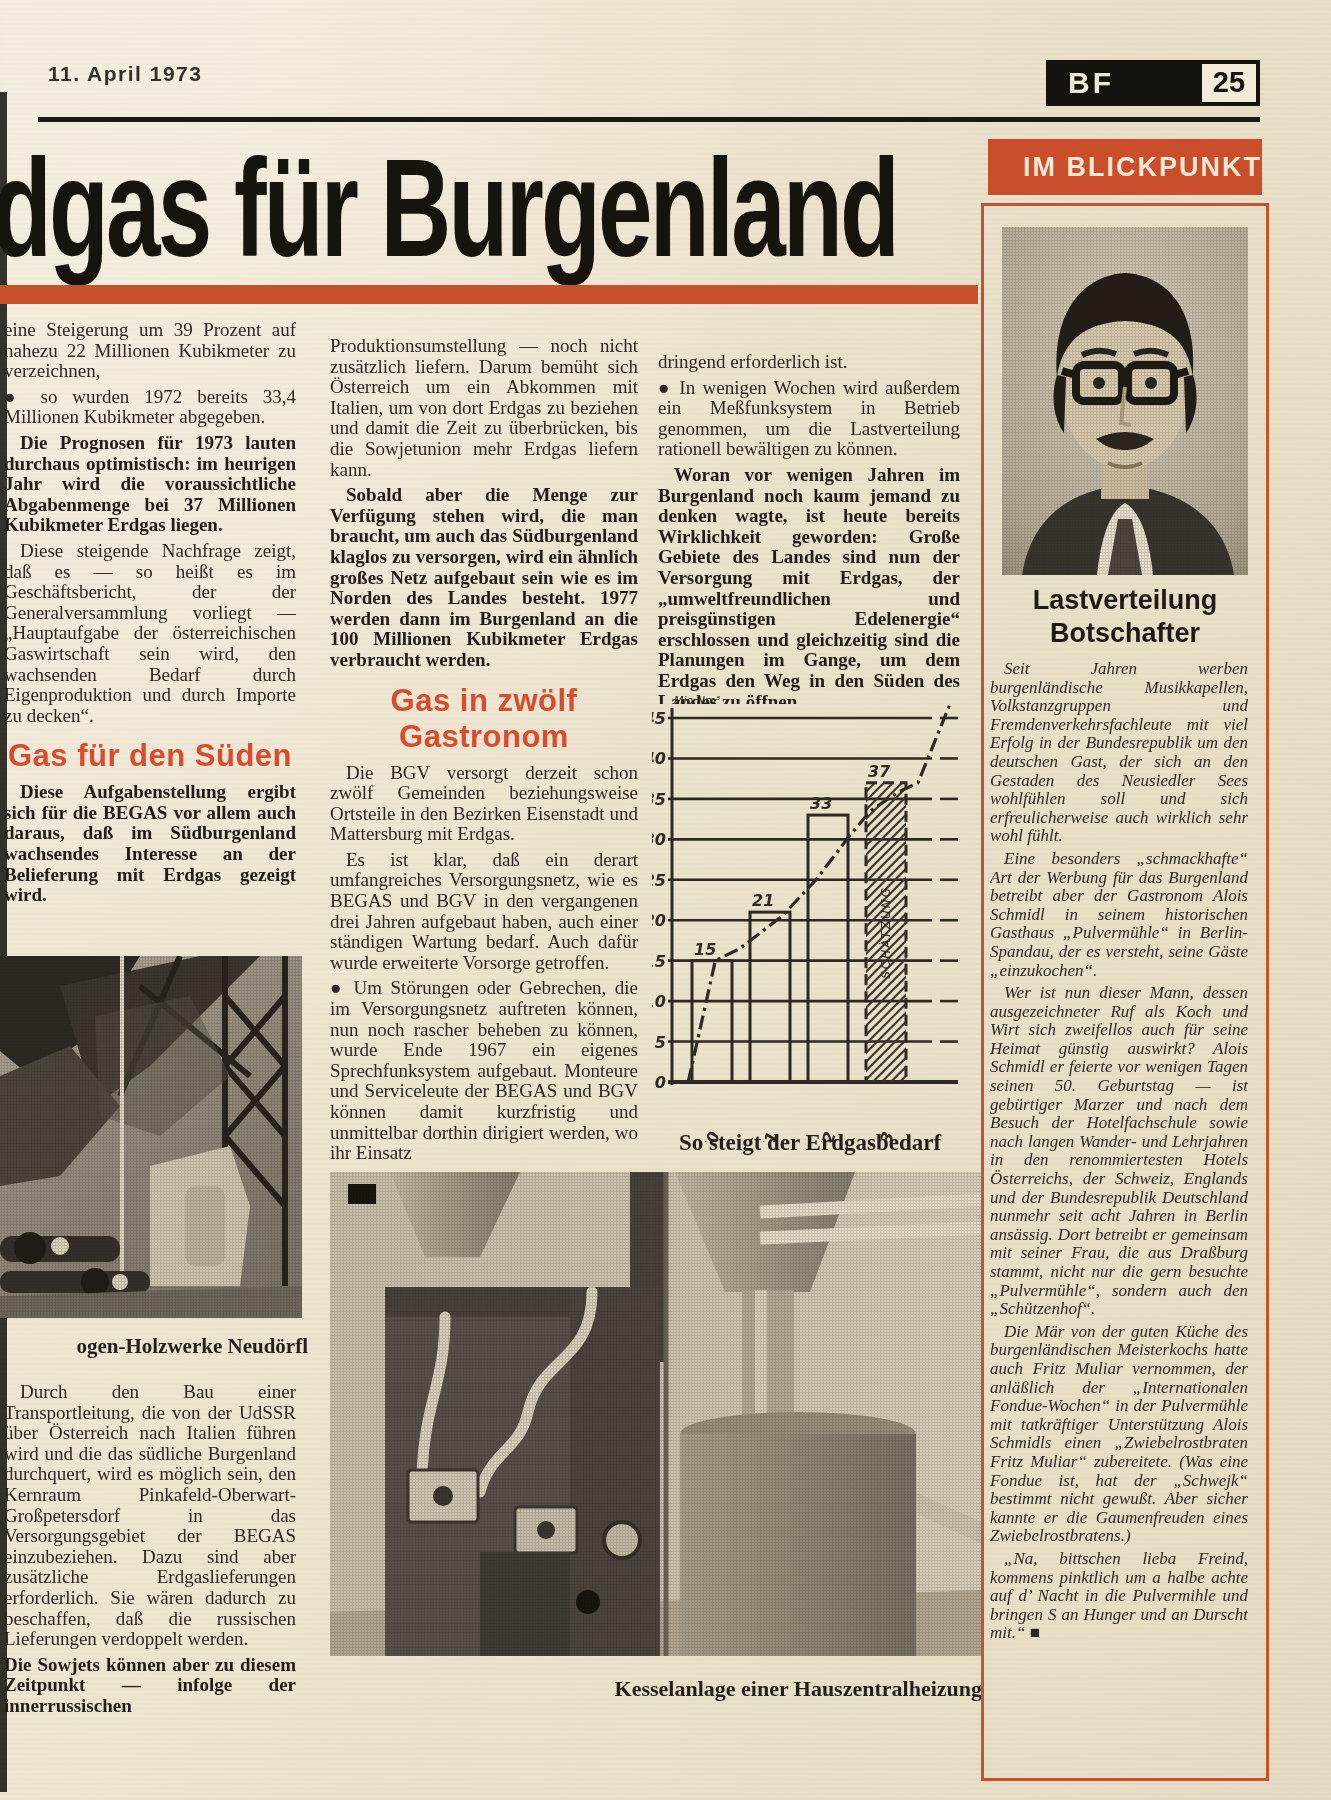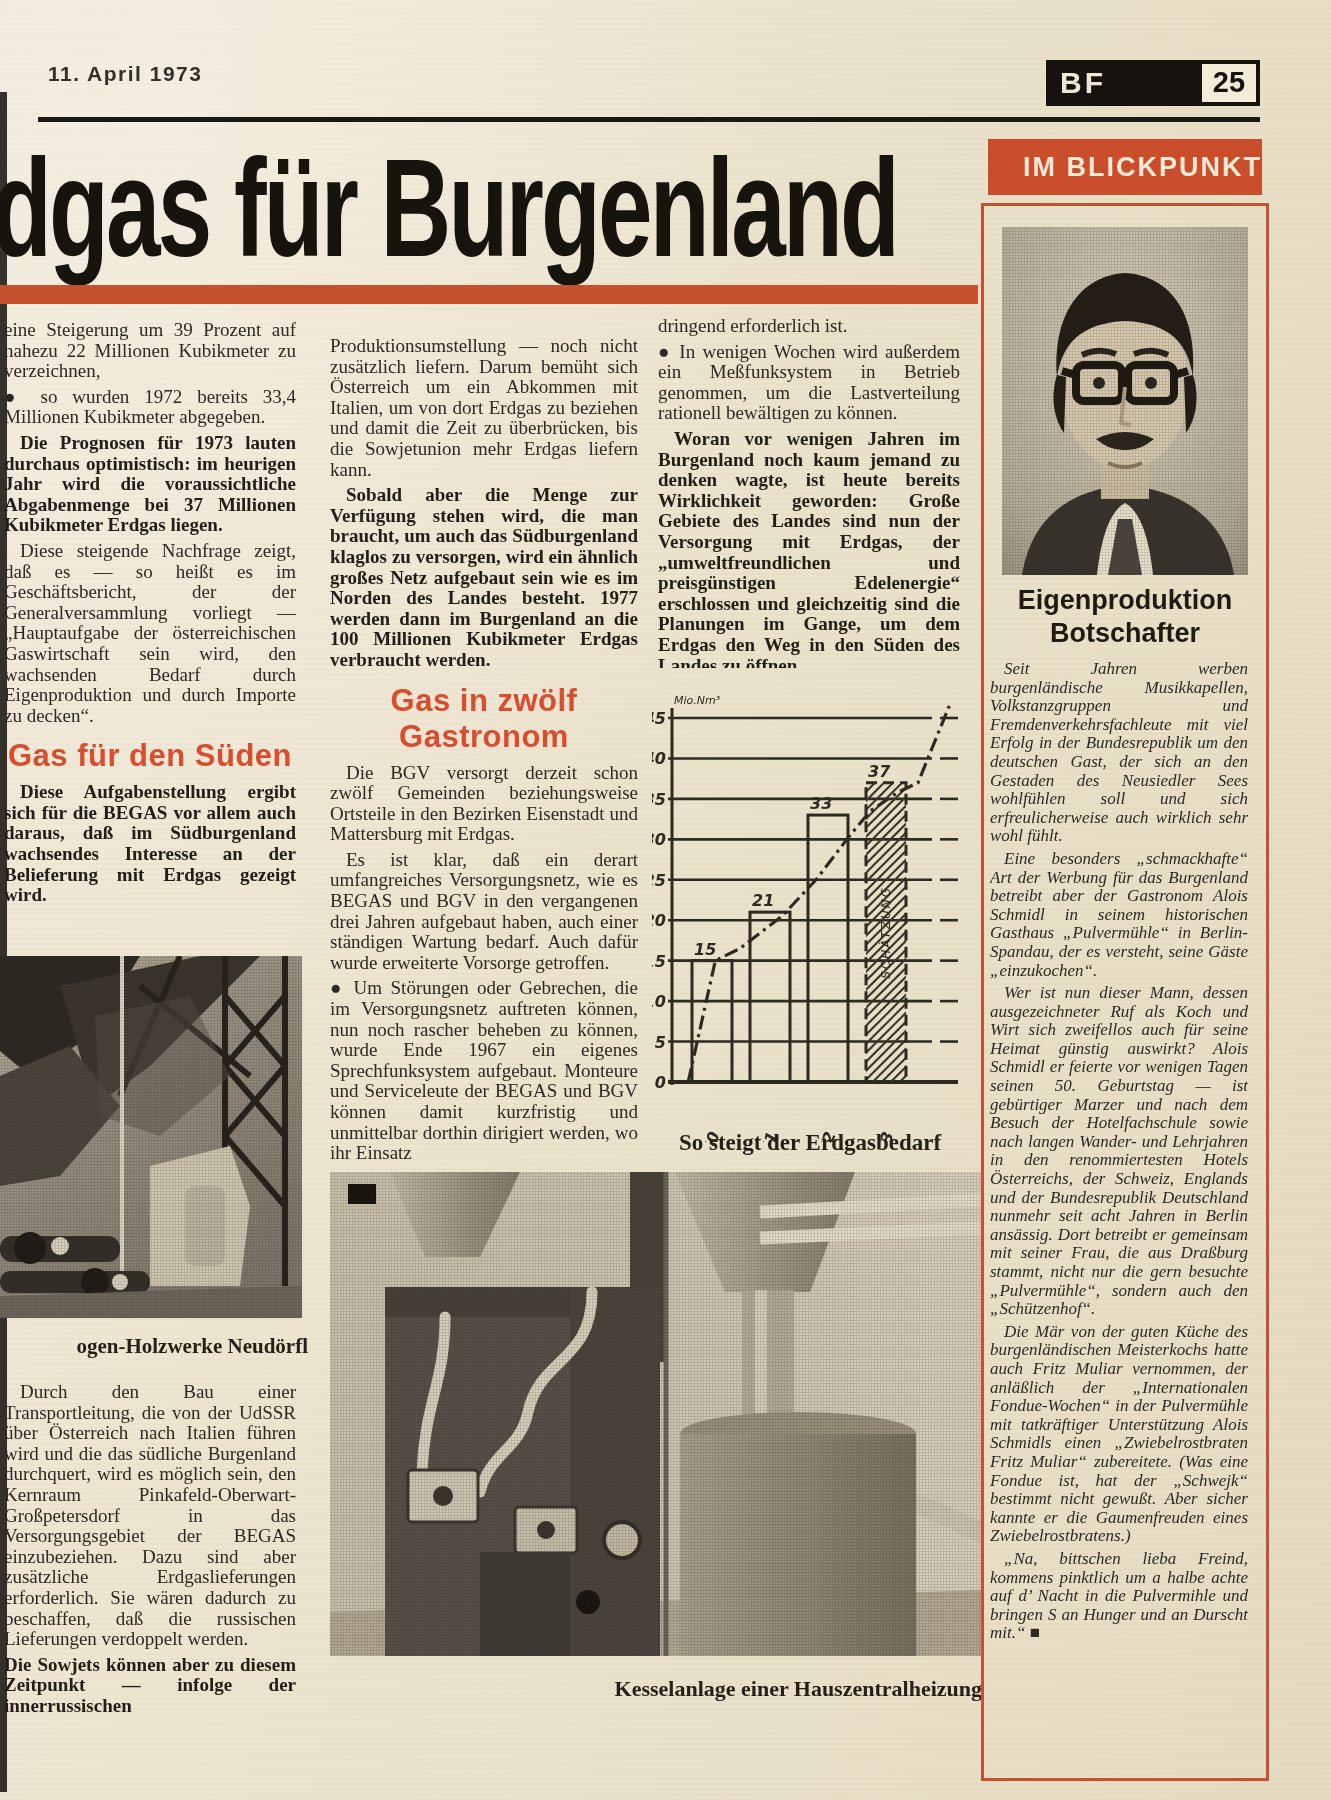--- a/index.html
+++ b/index.html
@@ -7,40 +7,40 @@
     background:
       radial-gradient(ellipse at 12% 4%, rgba(255,255,255,0.30), transparent 42%),
       repeating-linear-gradient(0deg, rgba(110,92,60,0.028) 0 2px, transparent 2px 5px),
       linear-gradient(100deg,#f0e8d6 0%,#ece3cd 45%,#e6dcc3 100%);
     font-family:"Liberation Serif",serif;color:#2d2822;}
   .edge-strip{position:absolute;left:0;top:92px;width:7px;height:1700px;background:#1a1712;opacity:.88;}
   .date{position:absolute;left:48px;top:62px;font-family:"Liberation Sans",sans-serif;
     font-size:21px;font-weight:600;letter-spacing:1.5px;color:#33302a;}
   .badge{position:absolute;left:1046px;top:60px;width:214px;height:46px;background:#16130f;display:flex;}
   .badge-bf{flex:1;color:#efe8d6;font-family:"Liberation Sans",sans-serif;font-weight:bold;font-size:30px;
-    letter-spacing:3px;padding:6px 0 0 14px;}
+    letter-spacing:3px;padding:6px 0 0 22px;}
   .badge-num{width:62px;background:#f2ebd8;border:4px solid #16130f;box-sizing:border-box;color:#16130f;
     font-family:"Liberation Sans",sans-serif;font-weight:bold;font-size:29px;text-align:center;padding-top:2px;}
   .toprule{position:absolute;left:38px;top:117px;width:1222px;height:5px;background:#1c1914;}
   .headline{position:absolute;left:-8px;top:138px;margin:0;white-space:nowrap;
     font-family:"Liberation Sans",sans-serif;font-weight:900;font-size:140px;line-height:1;
     letter-spacing:-4px;color:#17130d;transform:scale(0.70,1.0);transform-origin:left top;}
   .redbar{position:absolute;left:0;top:285px;width:978px;height:19px;background:#c6512f;}
 
   
   .flow{position:absolute;overflow:hidden;text-align:justify;}
   .flow p{margin:0 0 5px 0;font-size:19px;line-height:20.6px;text-indent:16px;}
   .flow p.first{text-indent:0;}
   .flow p.bold{font-weight:bold;color:#221d16;}
   .flow h3{margin:12px 0 8px 0;text-align:center;font-family:"Liberation Sans",sans-serif;
     font-weight:bold;font-size:31px;color:#d84d2e;letter-spacing:0.5px;}
   .col1a{left:4px;top:320px;width:292px;height:618px;}
   .col1b{left:4px;top:1382px;width:292px;height:412px;}
   .col2{left:330px;top:336px;width:308px;height:832px;}
-  .col3{left:658px;top:316px;width:302px;height:352px;}
+  .col3{left:658px;top:352px;width:302px;height:352px;}
 
   .caption{position:absolute;font-weight:bold;font-size:21px;color:#241f18;}
   .cap-left{left:16px;top:1334px;width:292px;text-align:right;}
   .cap-chart{left:652px;top:1130px;width:316px;text-align:center;font-size:23px;}
   .cap-boiler{left:330px;top:1676px;width:652px;text-align:right;font-size:22px;}
 
   .photo{position:absolute;overflow:hidden;}
   .photo::after{content:"";position:absolute;inset:0;
     background-image:radial-gradient(rgba(40,32,20,0.16) 1px, transparent 1.3px);
     background-size:3px 3px;pointer-events:none;}
@@ -327,21 +327,21 @@
       <circle cx="149" cy="156" r="6" fill="#2a251e"></circle>
       <path d="M80 128 Q97 120 114 127" stroke="#2a241d" stroke-width="6" fill="none"></path>
       <path d="M132 127 Q149 120 166 128" stroke="#2a241d" stroke-width="6" fill="none"></path>
       <path d="M123 160 L119 196 L129 198" stroke="#b3a488" stroke-width="4" fill="none"></path>
       <path d="M94 212 Q123 198 152 212 Q138 224 123 223 Q108 224 94 212 Z" fill="#2b251e"></path>
       <path d="M106 236 Q123 244 140 236" stroke="#8d7c60" stroke-width="4" fill="none"></path>
     </svg>
   </div>
 
   <div class="bp-heading">
-    <div>Eigenproduktion</div>
+    <div>Lastverteilung</div>
     <div>Botschafter</div>
   </div>
   <div class="flow bp-text">
       <p class="first">Seit Jahren werben burgenländische Musikkapellen, Volkstanzgruppen und Fremdenverkehrsfachleute mit viel Erfolg in der Bundesrepublik um den deutschen Gast, der sich an den Gestaden des Neusiedler Sees wohlfühlen soll und sich erfreulicherweise auch wirklich sehr wohl fühlt.</p>
       <p>Eine besonders „schmackhafte“ Art der Werbung für das Burgenland betreibt aber der Gastronom Alois Schmidl in seinem historischen Gasthaus „Pulvermühle“ in Berlin-Spandau, der es versteht, seine Gäste „einzukochen“.</p>
       <p>Wer ist nun dieser Mann, dessen ausgezeichneter Ruf als Koch und Wirt sich zweifellos auch für seine Heimat günstig auswirkt? Alois Schmidl er feierte vor wenigen Tagen seinen 50. Geburtstag — ist gebürtiger Marzer und nach dem Besuch der Hotelfachschule sowie nach langen Wander- und Lehrjahren in den renommiertesten Hotels Österreichs, der Schweiz, Englands und der Bundesrepublik Deutschland nunmehr seit acht Jahren in Berlin ansässig. Dort betreibt er gemeinsam mit seiner Frau, die aus Draßburg stammt, nicht nur die gern besuchte „Pulvermühle“, sondern auch den „Schützenhof“.</p>
       <p>Die Mär von der guten Küche des burgenländischen Meisterkochs hatte auch Fritz Muliar vernommen, der anläßlich der „Internationalen Fondue-Wochen“ in der Pulvermühle mit tatkräftiger Unterstützung Alois Schmidls einen „Zwiebelrostbraten Fritz Muliar“ zubereitete. (Was eine Fondue ist, hat der „Schwejk“ bestimmt nicht gewußt. Aber sicher kannte er die Gaumenfreuden eines Zwiebelrostbratens.)</p>
       <p>„Na, bittschen lieba Freind, kommens pinktlich um a halbe achte auf d’ Nacht in die Pulvermihle und bringen S an Hunger und an Durscht mit.“ ■</p>
     </div>
 

